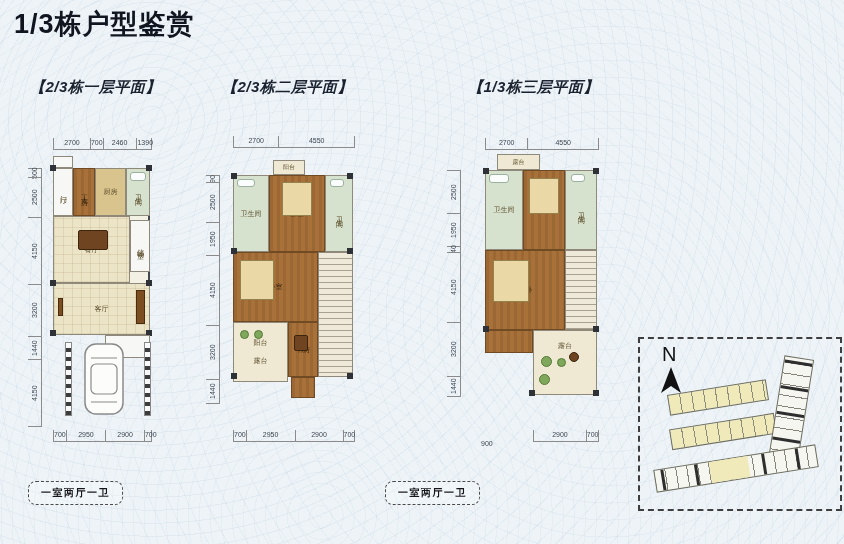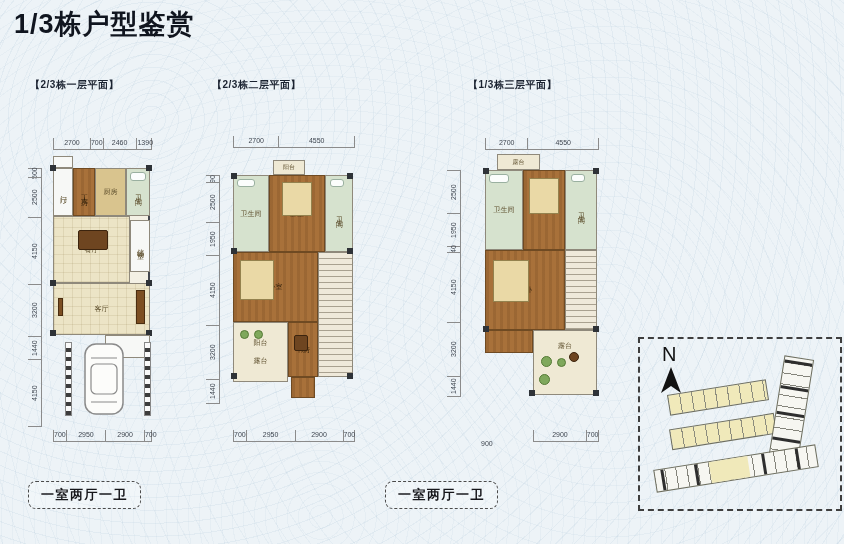--- a/index.html
+++ b/index.html
@@ -6,22 +6,22 @@
   .stage{
     position:relative;width:844px;height:544px;overflow:hidden;
     font-family:"Liberation Sans",sans-serif;
     background-color:#edf3f7;
     background-image:
       repeating-radial-gradient(circle at 18% 22%, rgba(165,192,212,.16) 0 1px, transparent 1px 13px),
       repeating-radial-gradient(circle at 72% 58%, rgba(165,192,212,.13) 0 1px, transparent 1px 17px),
       repeating-radial-gradient(circle at 38% 95%, rgba(165,192,212,.11) 0 1px, transparent 1px 11px);
   }
   .title{position:absolute;left:14px;top:6px;font-size:27px;font-weight:800;color:#10151f;letter-spacing:1px;}
-  .phead{position:absolute;font-size:10px;font-weight:700;color:#1a2230;letter-spacing:.5px;}
-  .plabel{position:absolute;border:1.5px dashed #4a4a4a;border-radius:8px;padding:4px 12px;font-size:13px;font-weight:600;color:#16161a;letter-spacing:1.5px;background:rgba(255,255,255,.25);text-align:right;}
+  .phead{position:absolute;font-size:15px;font-weight:700;color:#1a2230;letter-spacing:.5px;font-style:italic;}
+  .plabel{position:absolute;border:1.5px dashed #4a4a4a;border-radius:8px;padding:4px 12px;font-size:10px;font-weight:600;color:#16161a;letter-spacing:1.5px;background:rgba(255,255,255,.25);text-align:right;}
   .plan{position:absolute;width:205px;height:360px;}
   .unit{position:absolute;box-sizing:border-box;border:2px solid #42464d;background:#f3f0e4;}
   .room{position:absolute;box-sizing:border-box;border:1px solid #8f897b;display:flex;align-items:center;justify-content:center;font-size:7px;color:#5d4e2c;text-align:center;}
   .wood{background:#a8713a;background-image:repeating-linear-gradient(90deg,rgba(60,30,5,.12) 0 3px,rgba(255,255,255,0) 3px 7px);color:#2f1f0a;border-color:#6f4a22;}
   .floor{background-color:#ece4c6;background-image:repeating-linear-gradient(0deg,rgba(140,120,70,.14) 0 1px,transparent 1px 9px),repeating-linear-gradient(90deg,rgba(140,120,70,.14) 0 1px,transparent 1px 9px);}
   .bath{background-color:#d6e2ce;}
   .kitchenbg{background-color:#d9c48e;}
   .white{background-color:#f7f8f6;}
   .cream{background-color:#efe9d4;}
   .vtext{writing-mode:vertical-rl;letter-spacing:2px;}
@@ -50,21 +50,21 @@
   .ypatch{position:absolute;background:#f0e9ba;}
 </style>
 </head>
 <body>
 
 <div class="stage">
 
   <div class="title">1/3栋户型鉴赏</div>
 
   <div class="phead" style="left:30px;top:78px;">【2/3栋一层平面】</div>
-  <div class="phead" style="left:212px;top:78px;">【2/3栋二层平面】</div>
+  <div class="phead" style="left:222px;top:78px;">【2/3栋二层平面】</div>
   <div class="phead" style="left:468px;top:78px;">【1/3栋三层平面】</div>
 
   <div class="plan" style="left:20px;top:130px;">
     <div class="dimrow" style="left:33px;top:8px;width:97px;">
       <span style="flex:0 0 37%;">2700</span>
       <span style="flex:0 0 10%;">700</span>
       <span style="flex:0 0 34%;">2460</span>
       <span style="flex:0 0 19%;">1390</span>
     </div>
     <div class="dimcol" style="left:8px;top:38px;">

